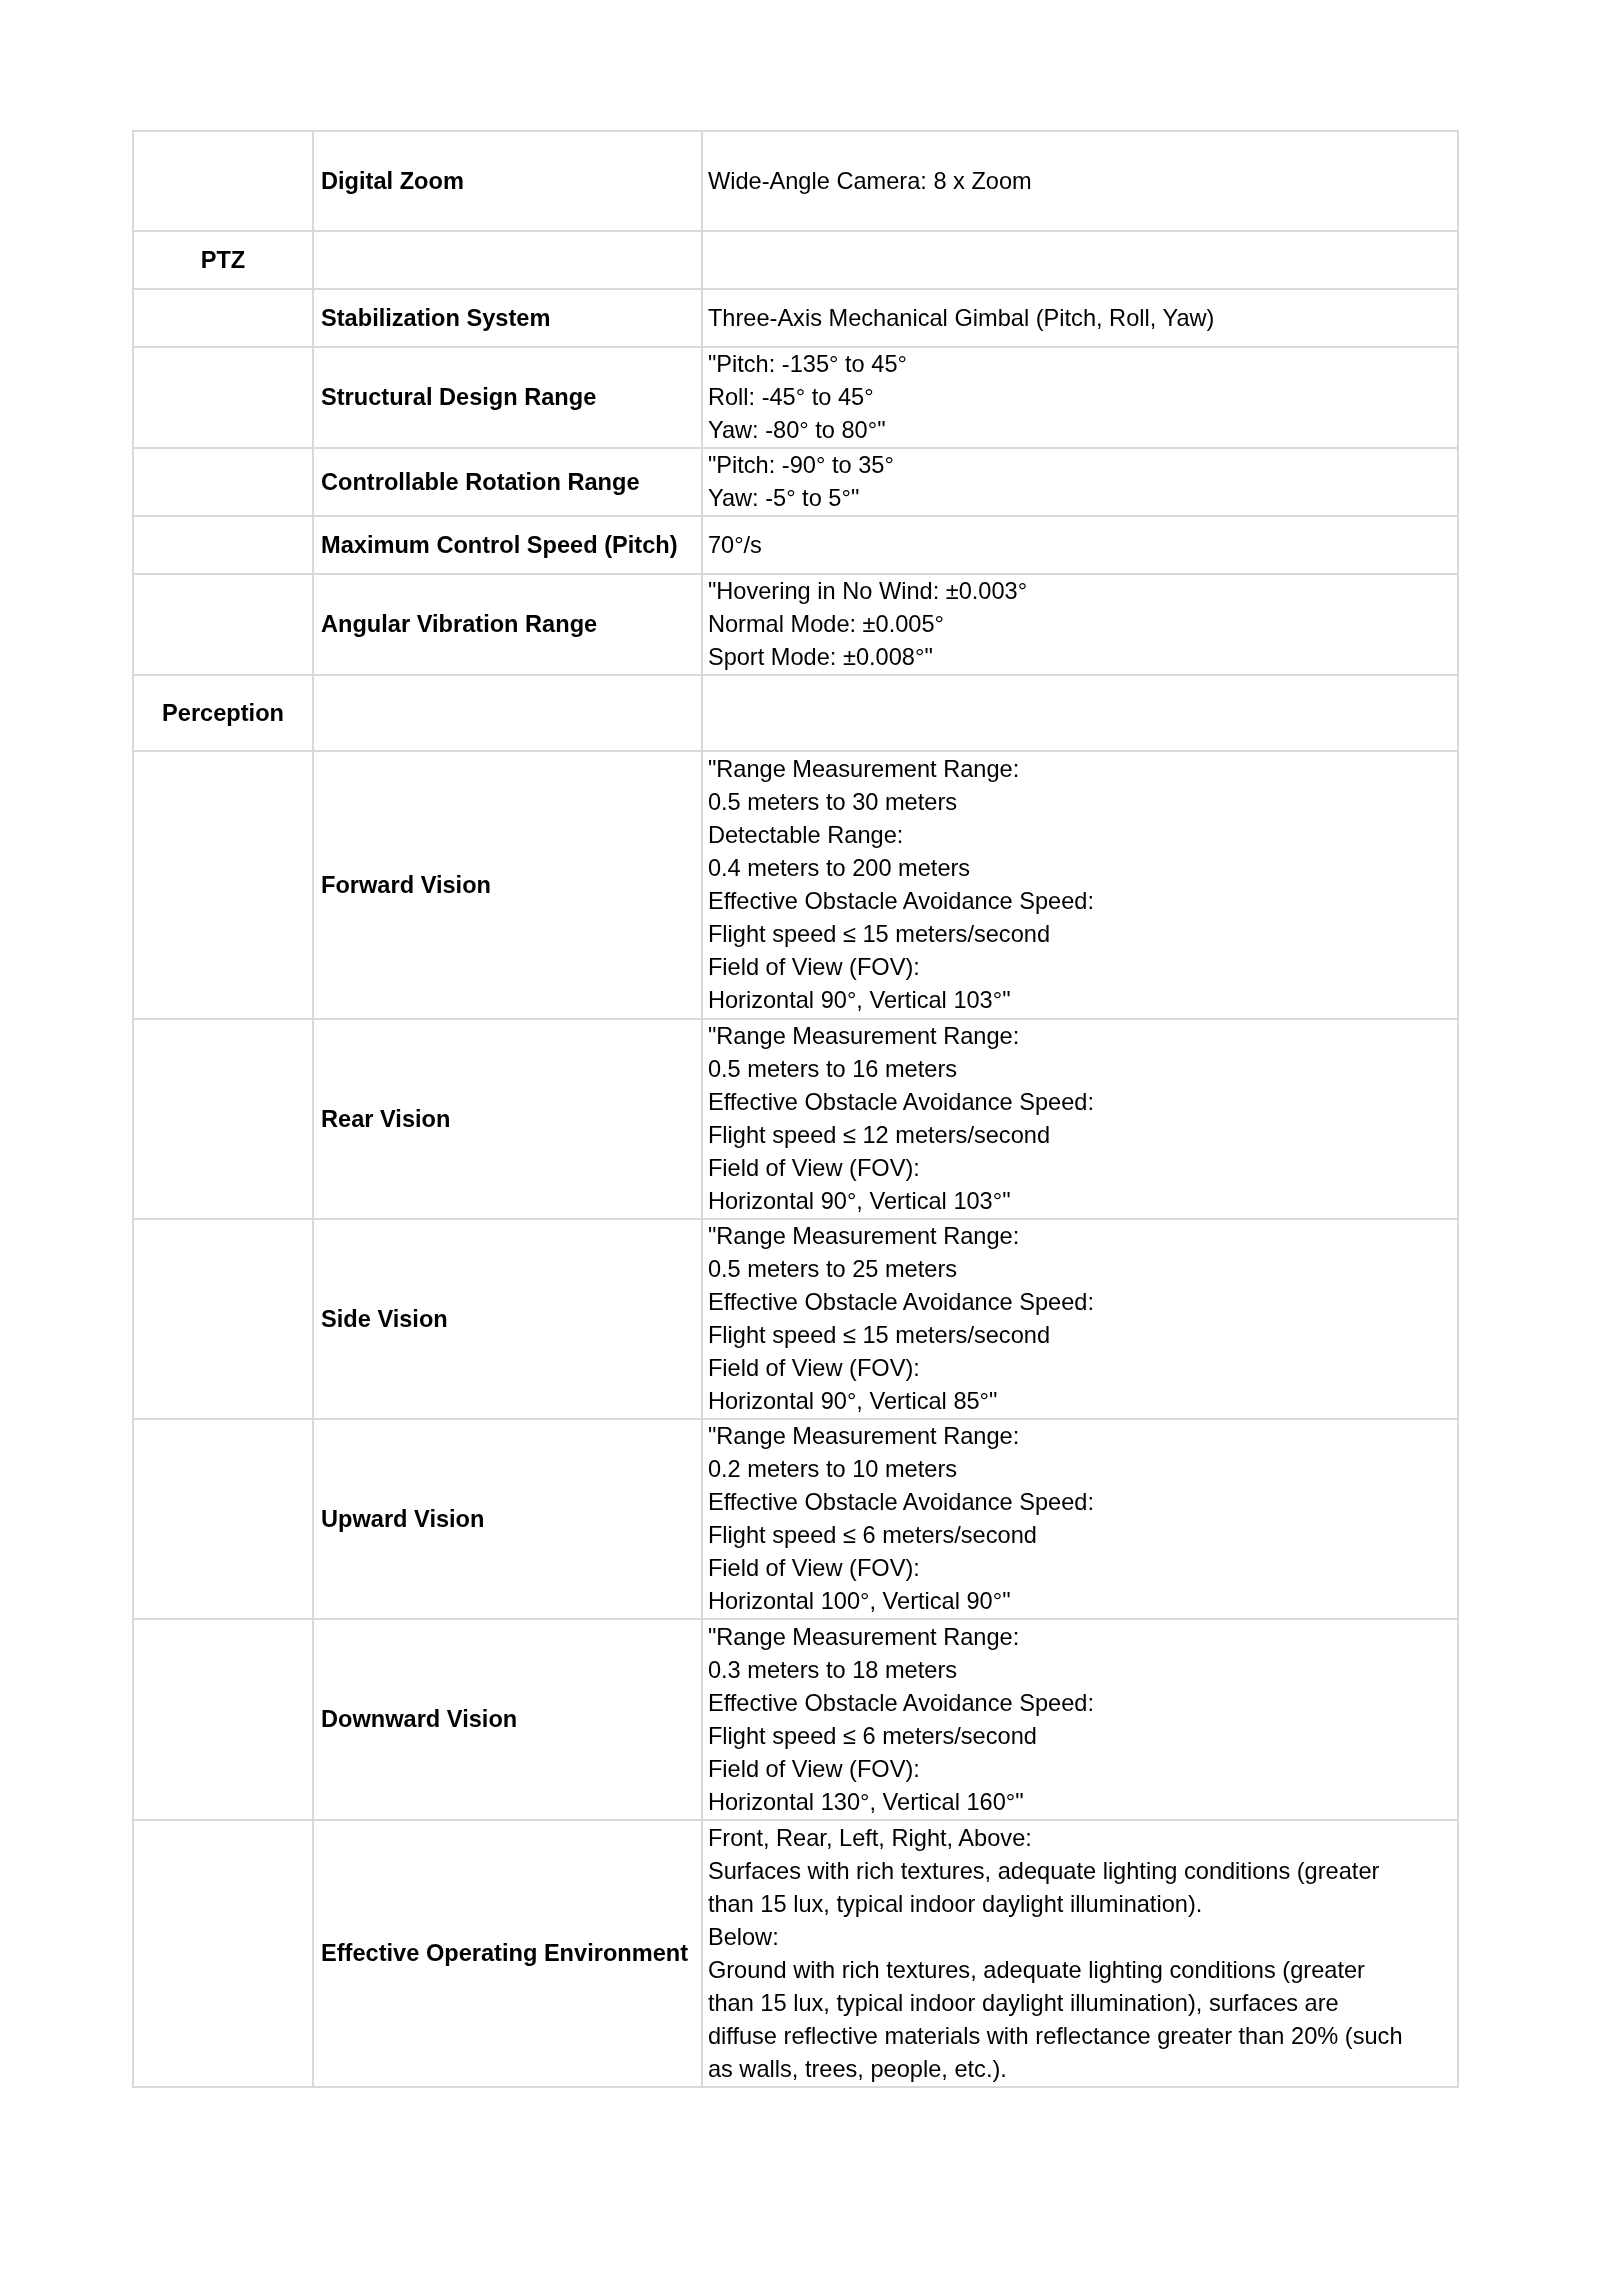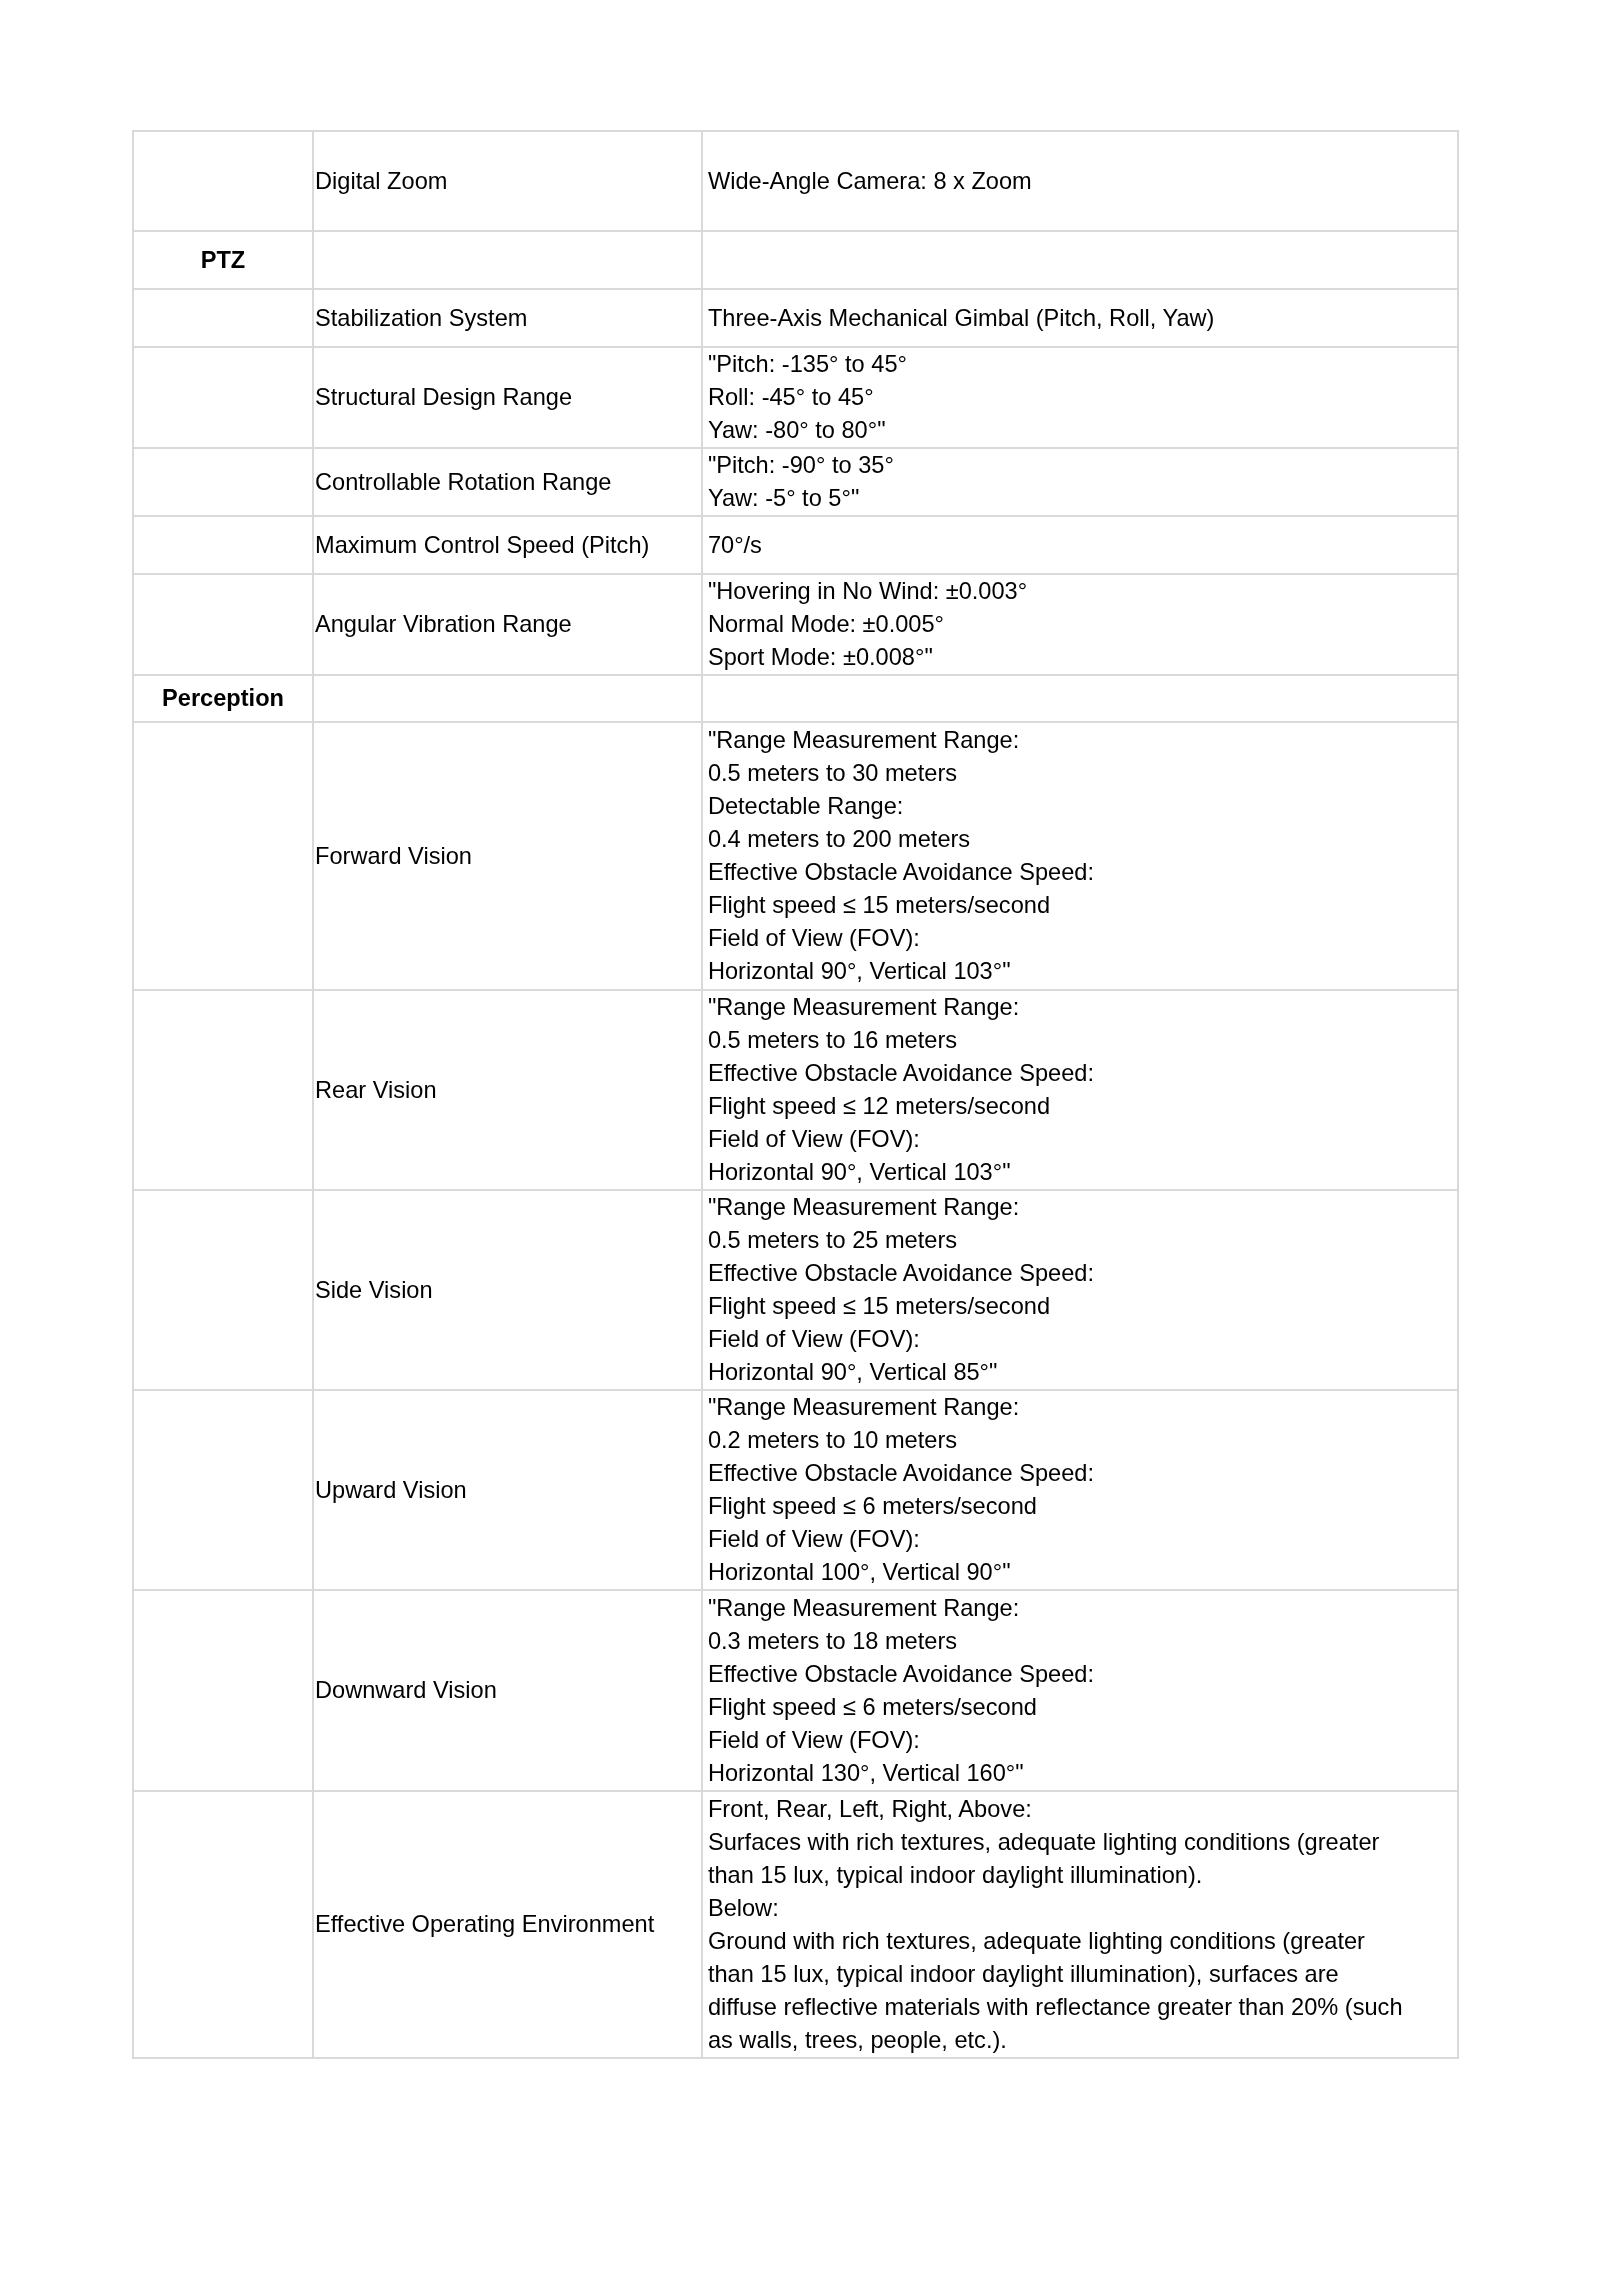--- a/index.html
+++ b/index.html
@@ -6,21 +6,21 @@
   body { width: 1623px; height: 2295px; position: relative; overflow: hidden;
          font-family: "Liberation Sans", sans-serif; color: #000; }
   .spec-table { position: absolute; left: 132px; top: 130px; width: 1327px;
                 border-collapse: collapse; table-layout: fixed; }
   .spec-table td { border: 2.1px solid #d9d9d9; padding: 0; vertical-align: middle;
                    font-size: 23.6px; line-height: 33px; }
   .col-cat { width: 180px; }
   .col-label { width: 389px; }
   .col-value { width: auto; }
   td.cat { text-align: center; font-weight: bold; }
-  td.label { font-weight: normal; padding-left: 1px; white-space: nowrap; }
+  td.label { font-weight: bold; padding-left: 7px; white-space: nowrap; }
   td.value { padding-left: 4.9px; padding-right: 10px; }
   .line { display: block; }
 </style>
 </head>
 <body>
 
 <table class="spec-table">
   <colgroup>
     <col class="col-cat">
     <col class="col-label">
@@ -73,21 +73,21 @@
     </tr>
     <tr style="height: 100px;">
       <td class="cat"></td>
       <td class="label">Angular Vibration Range</td>
       <td class="value">
         <span class="line">"Hovering in No Wind: ±0.003°</span>
         <span class="line">Normal Mode: ±0.005°</span>
         <span class="line">Sport Mode: ±0.008°"</span>
       </td>
     </tr>
-    <tr style="height: 47px;">
+    <tr style="height: 76px;">
       <td class="cat">Perception</td>
       <td class="label"></td>
       <td class="value"></td>
     </tr>
     <tr style="height: 268px;">
       <td class="cat"></td>
       <td class="label">Forward Vision</td>
       <td class="value">
         <span class="line">"Range Measurement Range:</span>
         <span class="line">0.5 meters to 30 meters</span>

